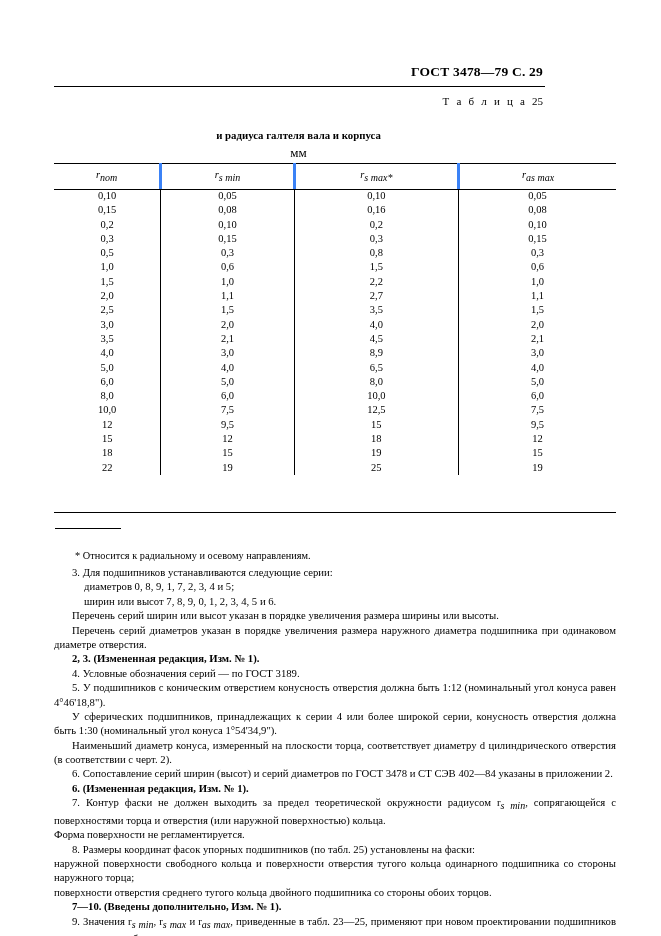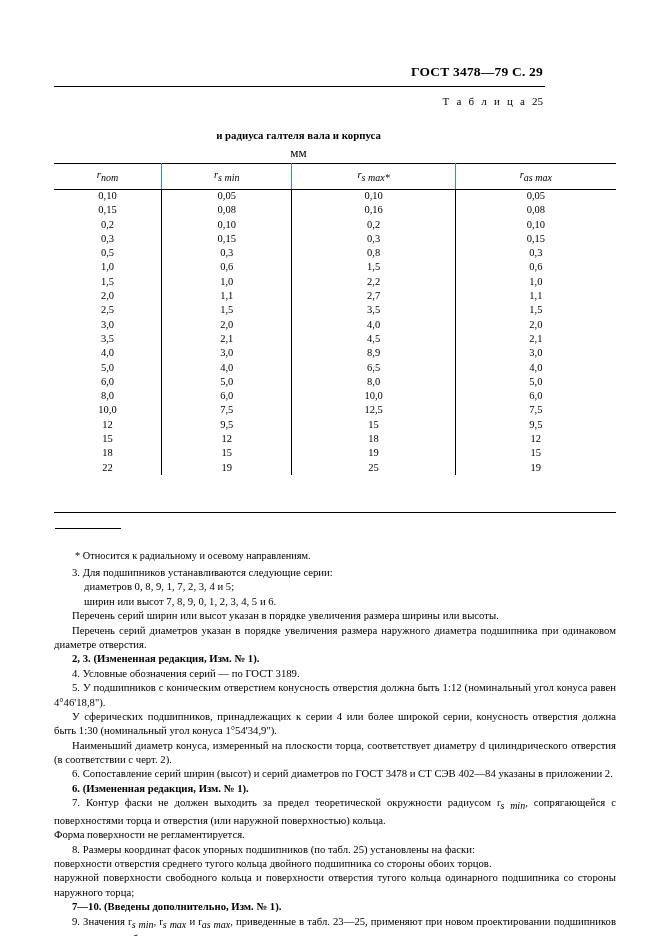--- a/index.html
+++ b/index.html
@@ -79,21 +79,21 @@
   .tbl th, .tbl td {
     text-align: center;
     padding: 0;
   }
   .tbl .hrow th {
     height: 26px;
     vertical-align: middle;
     font-weight: normal;
     font-style: italic;
     font-size: 10.5px;
-    border-left: 1px solid #3b82f6;
+    border-left: 3px solid #3b82f6;
   }
   .tbl .hrow th:first-child { border-left: none; }
   .tbl tbody td {
     height: 14.3px;
     line-height: 14.3px;
     border-left: 1px solid #000;
     font-style: normal;
   }
   .tbl tbody td:first-child { border-left: none; }
   .tbl-outer-top {
@@ -318,20 +318,20 @@
     <p class="b">2, 3. (Измененная редакция, Изм. № 1).</p>
     <p>4. Условные обозначения серий — по ГОСТ 3189.</p>
     <p>5. У подшипников с коническим отверстием конусность отверстия должна быть 1:12 (номинальный угол конуса равен 4°46'18,8").</p>
     <p>У сферических подшипников, принадлежащих к серии 4 или более широкой серии, конусность отверстия должна быть 1:30 (номинальный угол конуса 1°54'34,9").</p>
     <p><span>Наименьший диаметр конуса, измеренный на плоскости торца, соответствует диаметру d цилиндрического отверстия (в соответствии с черт. 2).</span></p>
     <p>6. Сопоставление серий ширин (высот) и серий диаметров по ГОСТ 3478 и СТ СЭВ 402—84 указаны в приложении 2.</p>
     <p class="b">6. (Измененная редакция, Изм. № 1).</p>
     <p><span>7. Контур фаски не должен выходить за предел теоретической окружности радиусом r</span><span class="sub">s min</span><span>, сопрягающейся с поверхностями торца и отверстия (или наружной поверхностью) кольца.</span></p>
     <p class="noind">Форма поверхности не регламентируется.</p>
     <p>8. Размеры координат фасок упорных подшипников (по табл. 25) установлены на фаски:</p>
+    <p class="noind">наружной поверхности свободного кольца и поверхности отверстия тугого кольца одинарного подшипника со стороны наружного торца;</p>
     <p class="noind">поверхности отверстия среднего тугого кольца двойного подшипника со стороны обоих торцов.</p>
-    <p class="noind">наружной поверхности свободного кольца и поверхности отверстия тугого кольца одинарного подшипника со стороны наружного торца;</p>
     <p class="b">7—10. (Введены дополнительно, Изм. № 1).</p>
     <p><span>9. Значения r</span><span class="sub">s min</span><span>, r</span><span class="sub">s max</span><span> и r</span><span class="sub">as max</span><span>, приведенные в табл. 23—25, применяют при новом проектировании подшипников и по заказу потребителя.</span></p>
 
   </div>
 
 </div>
 
 </body></html>

